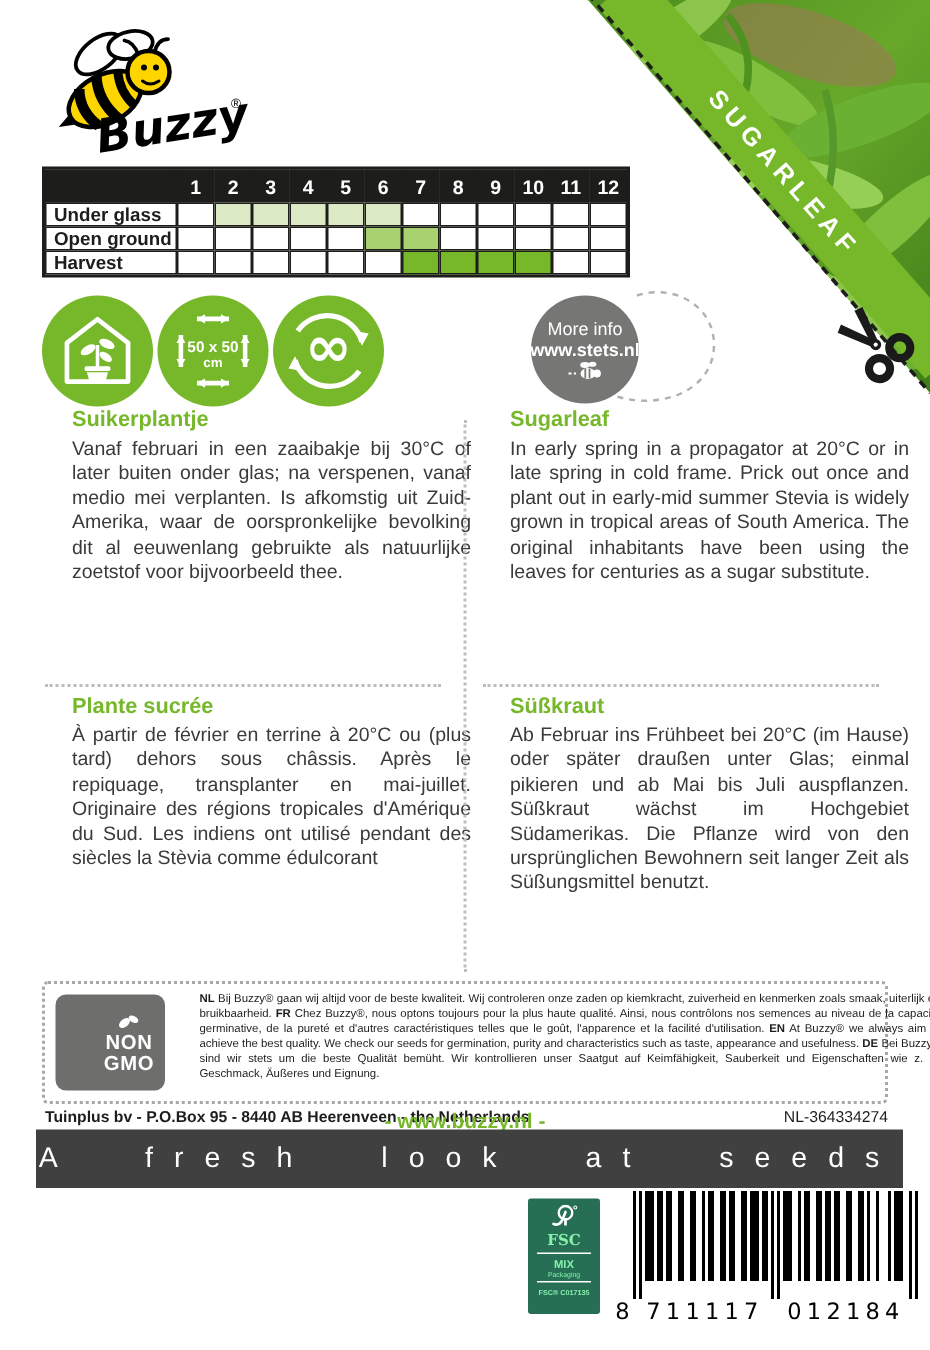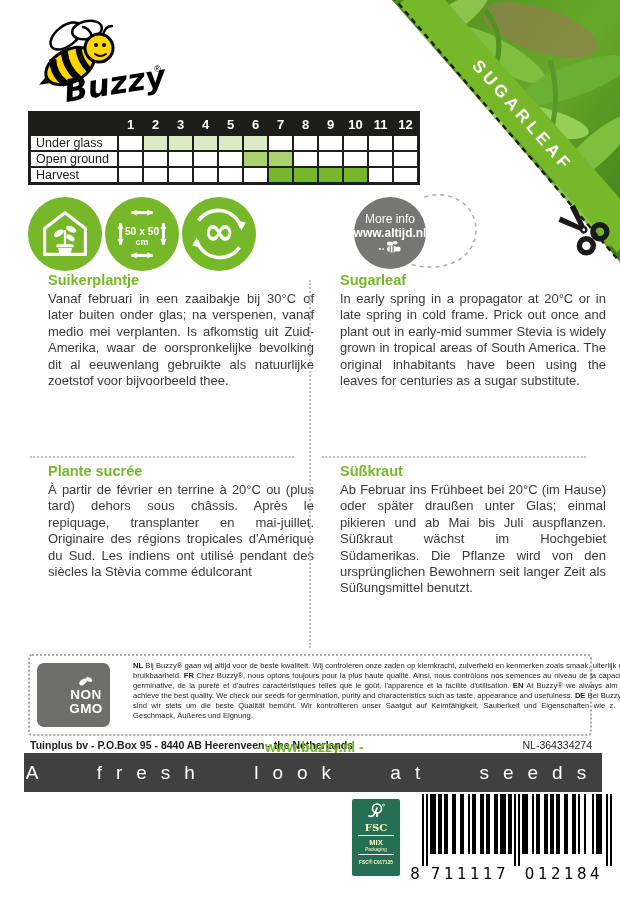--- a/index.html
+++ b/index.html
@@ -16,21 +16,21 @@
   .scissors{position:absolute;left:556px;top:202px;width:54px;height:54px;transform:rotate(-46deg);z-index:4;}
 
   
   .logo{position:absolute;left:20px;top:14px;width:150px;height:100px;}
 
   
   .calendar{position:absolute;left:28px;top:111px;display:grid;
     grid-template-columns:88px repeat(12,25px);border:2px solid #1d1d1b;background:#fff;}
   .calendar .c{border:1px solid #1d1d1b;box-sizing:border-box;display:flex;align-items:center;}
   .calendar .h{height:22px;background:#1d1d1b;color:#fff;font-weight:bold;font-size:13px;justify-content:center;}
-  .calendar .lab{height:16px;font-weight:normal;font-size:12.5px;color:#1d1d1b;padding-left:5px;}
+  .calendar .lab{height:16px;font-weight:bold;font-size:12.5px;color:#1d1d1b;padding-left:5px;}
   .calendar .m{height:16px;}
 
   
   .picto{position:absolute;top:197px;width:74px;height:74px;border-radius:50%;background:var(--green,#76b82a);
     display:flex;align-items:center;justify-content:center;}
   .picto svg{display:block;}
 
   
   .flightpath{position:absolute;left:396px;top:186px;width:96px;height:96px;z-index:1;}
   .bubble{position:absolute;left:354px;top:197px;width:72px;height:72px;border-radius:50%;
@@ -61,21 +61,21 @@
   .site{position:absolute;left:310px;top:739px;transform:translateX(-50%);font-size:14px;font-weight:bold;color:var(--green,#76b82a);}
   .regcode{position:absolute;right:28px;top:739px;font-size:10.5px;color:#1d1d1b;}
 
   
   .tagline{position:absolute;left:24px;top:753px;width:578px;height:39px;background:#404040;
     display:flex;align-items:center;justify-content:center;color:#fff;font-size:19px;
     letter-spacing:14px;word-spacing:26px;white-space:nowrap;overflow:hidden;}
 
   
   .fsc{position:absolute;left:352px;top:799px;width:48px;height:77px;background:#266e54;border-radius:2px;
-    display:flex;flex-direction:column;align-items:center;color:#fef9c3;padding-top:4px;box-sizing:border-box;}
+    display:flex;flex-direction:column;align-items:center;color:#86efac;padding-top:4px;box-sizing:border-box;}
   .fsc .name{font-family:"DejaVu Serif",serif;font-weight:bold;font-size:10px;margin-top:1px;}
   .fsc .rule{width:36px;border-top:1px solid #fff;margin:2px 0;}
   .fsc .grade{font-weight:bold;font-size:7.5px;}
   .fsc .cat{font-size:4.6px;}
   .fsc .lic{font-size:4.8px;font-weight:bold;margin-top:3px;}
   .barcode{position:absolute;left:408px;top:792px;width:204px;height:90px;}
   .barcode text{font-family:"DejaVu Sans",sans-serif;font-size:15px;fill:#000;}
 </style>
 </head>
 <body>
@@ -237,21 +237,21 @@
       <polygon points="12,41 17,52 7,50" fill="#fff"></polygon>
       <text x="37" y="48" text-anchor="middle" fill="#fff" font-size="42" font-weight="bold" font-family="DejaVu Sans, sans-serif">∞</text>
     </svg>
   </div>
 
   <svg class="flightpath" viewBox="0 0 96 96">
     <path d="M 8 76 C 44 90, 80 74, 80 44 C 80 16, 50 2, 26 12" fill="none" stroke="#b0b0b0" stroke-width="1.6" stroke-dasharray="4 4"></path>
   </svg>
   <div class="bubble">
     <div class="l1">More info</div>
-    <div class="l2">www.altijd.nl</div>
+    <div class="l2">www.stets.nl</div>
     <svg width="24" height="14" viewBox="0 0 24 14">
       <line x1="1" y1="9" x2="6" y2="9" stroke="#fff" stroke-width="1.4" stroke-dasharray="2 1.6"></line>
       <ellipse cx="14" cy="9" rx="5" ry="3.6" fill="#fff"></ellipse>
       <line x1="12.2" y1="5.8" x2="12.2" y2="12.2" stroke="#767674" stroke-width="1.2"></line>
       <line x1="15" y1="5.8" x2="15" y2="12.2" stroke="#767674" stroke-width="1.2"></line>
       <circle cx="20" cy="9" r="2.6" fill="#fff"></circle>
       <ellipse cx="12" cy="3.4" rx="3.2" ry="2" fill="#fff"></ellipse>
       <ellipse cx="17" cy="2.8" rx="2.6" ry="1.7" fill="#fff"></ellipse>
     </svg>
   </div>

